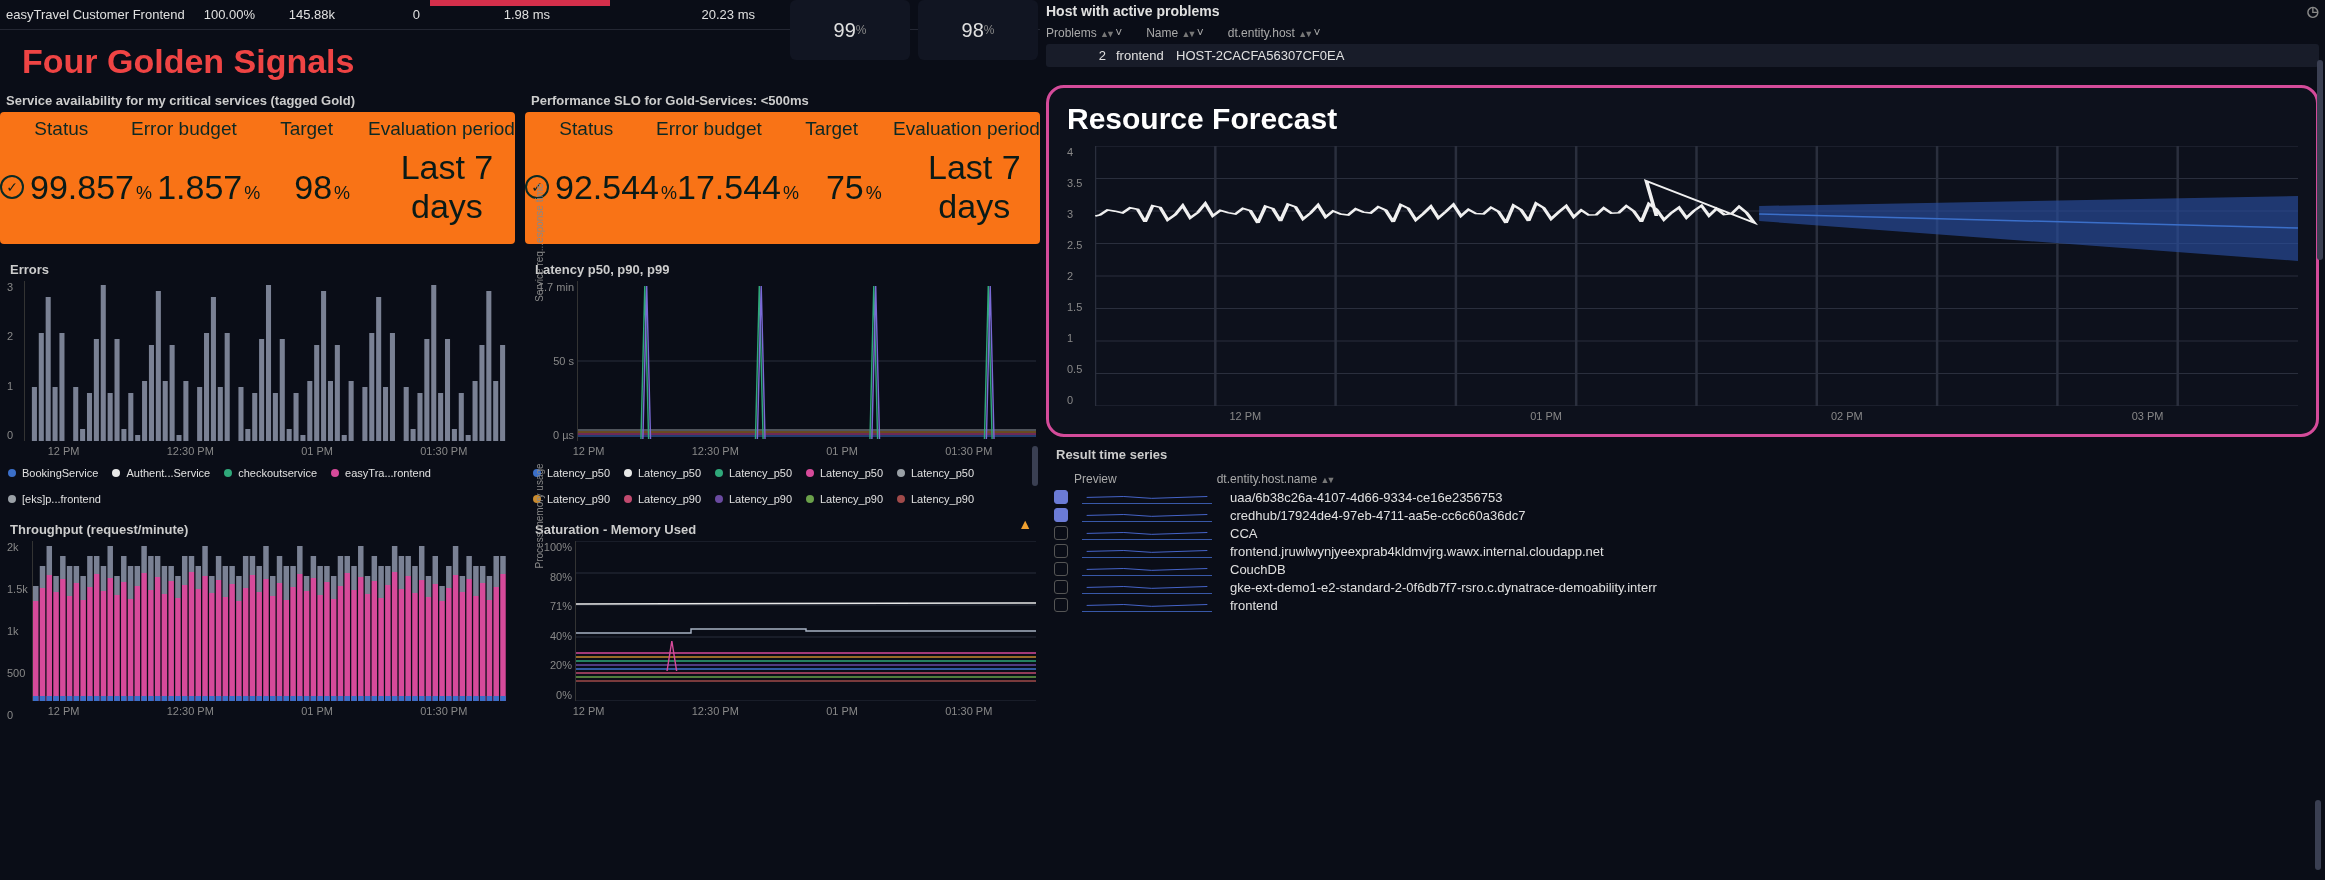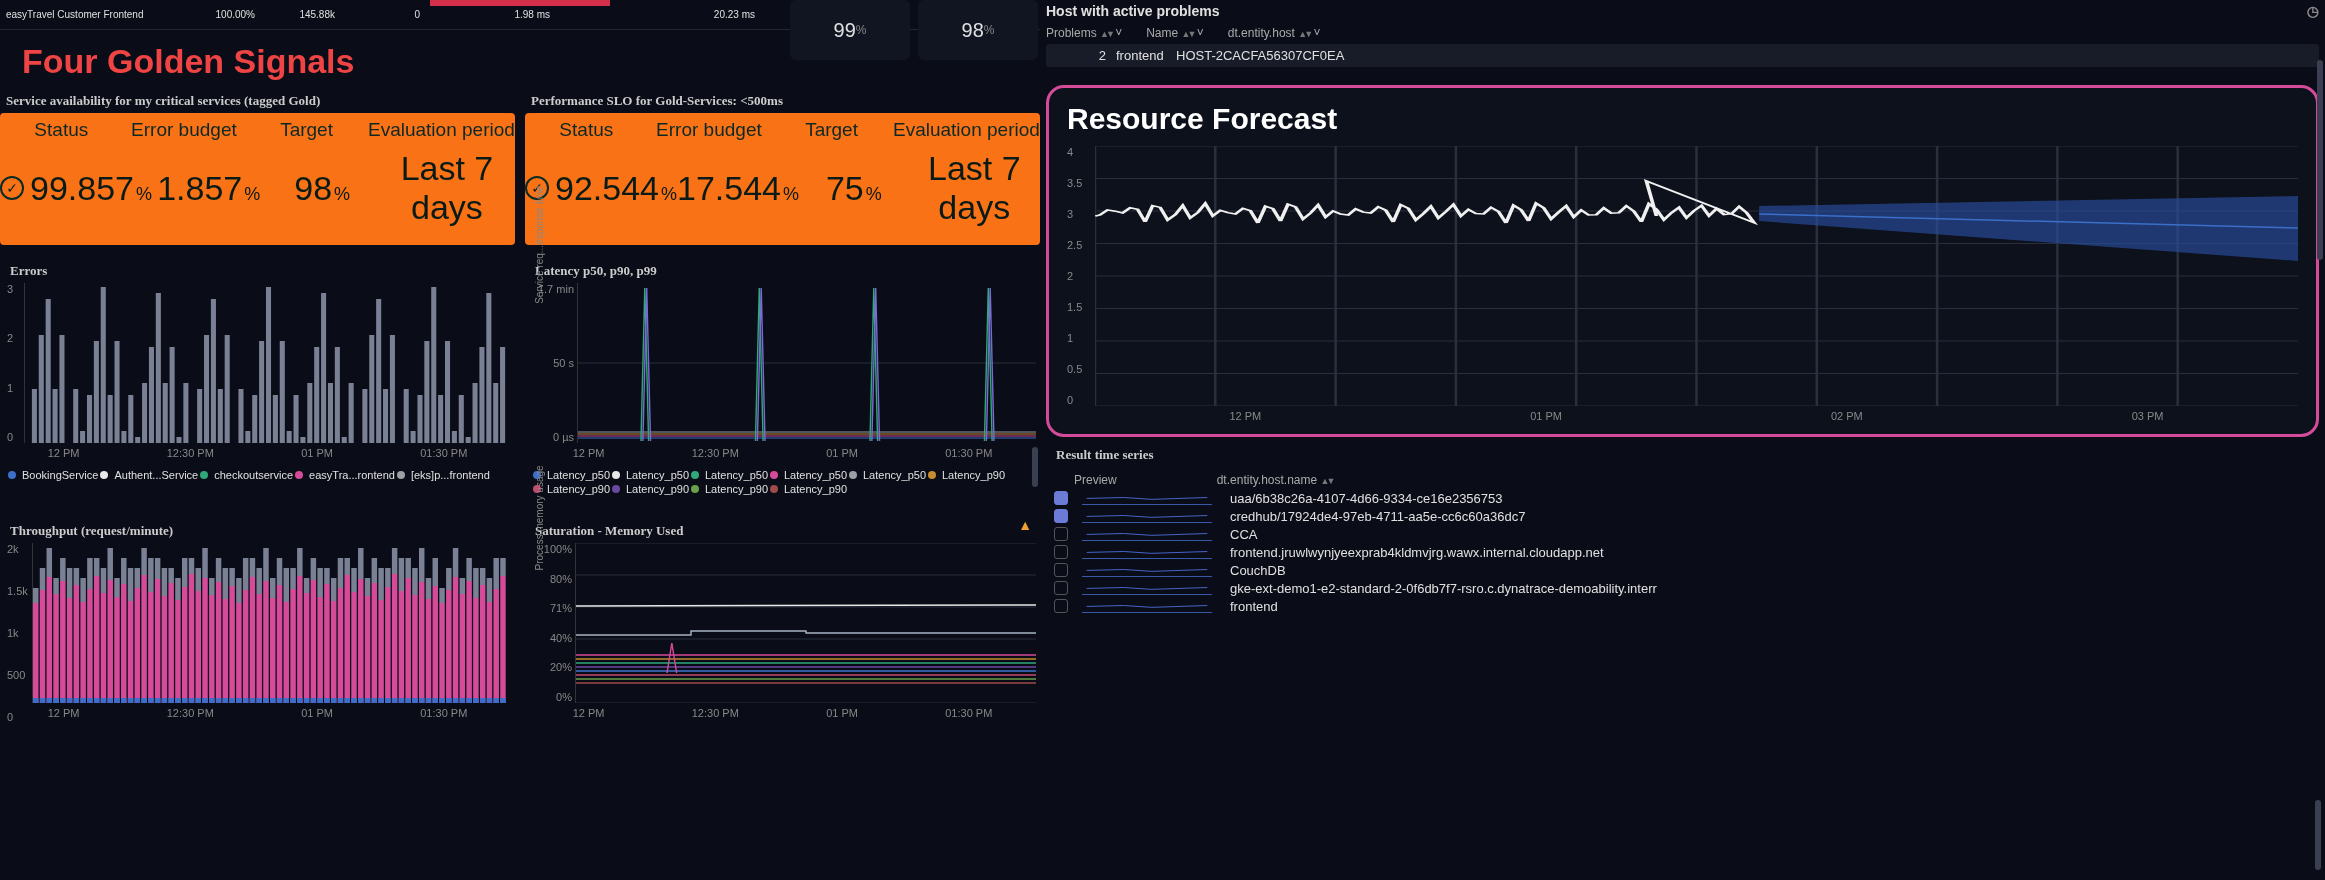--- a/index.html
+++ b/index.html
@@ -17,21 +17,21 @@
   grid-template-columns: 1040px 1285px;
   height: 100%;
 }
 .left-col { padding: 0 0 0 0; }
 .right-col { padding: 0 6px; }
 .top-table-row {
   display: flex;
   align-items: center;
   height: 30px;
   border-bottom: 1px solid #242733;
-  font-size: 10px;
+  font-size: 13px;
 }
 .top-table-row .c1 { width: 190px; padding-left: 6px; }
 .top-table-row .c2 { width: 65px; text-align: right; }
 .top-table-row .c3 { width: 80px; text-align: right; }
 .top-table-row .c4 { width: 85px; text-align: right; }
 .top-table-row .c5 { width: 140px; text-align: right; padding-right: 10px; }
 .top-table-row .c6 { width: 205px; text-align: right; padding-right: 10px; }
 .redbar {
   height: 6px;
   width: 180px;
@@ -63,21 +63,20 @@
   font-size: 34px;
   font-weight: 700;
   padding: 12px 22px 8px;
   color: #ef4444;
 }
 .panel-label {
   font-size: 13px;
   color: #ccc;
   padding: 4px 6px;
   font-weight: 600;
-  font-family: Liberation Serif, serif;
 }
 .slo-row { display: flex; gap: 10px; padding: 0 0 12px; }
 .slo-card {
   flex: 1;
   background: #f97316;
   border-radius: 4px;
   padding: 0;
   color: #0a1f1c;
 }
 .slo-headers {
@@ -155,21 +154,21 @@
 .xaxis {
   display: flex;
   justify-content: space-around;
   font-size: 11px;
   color: #888;
   padding: 4px 0;
 }
 .legend {
   display: flex;
   flex-wrap: wrap;
-  gap: 2px;
+  gap: 14px;
   font-size: 11px;
   padding: 6px 4px;
 }
 .legend-item { display: flex; align-items: center; gap: 6px; }
 .legend-dot { width: 8px; height: 8px; border-radius: 50%; display: inline-block; }
 .bars-svg, .line-svg { width: 100%; height: 100%; }
 .two-charts { display: grid; grid-template-columns: 1fr 1fr; gap: 10px; }
 .warn-icon { color: #f0a030; font-size: 14px; position: absolute; right: 8px; top: 0; }
 
 

